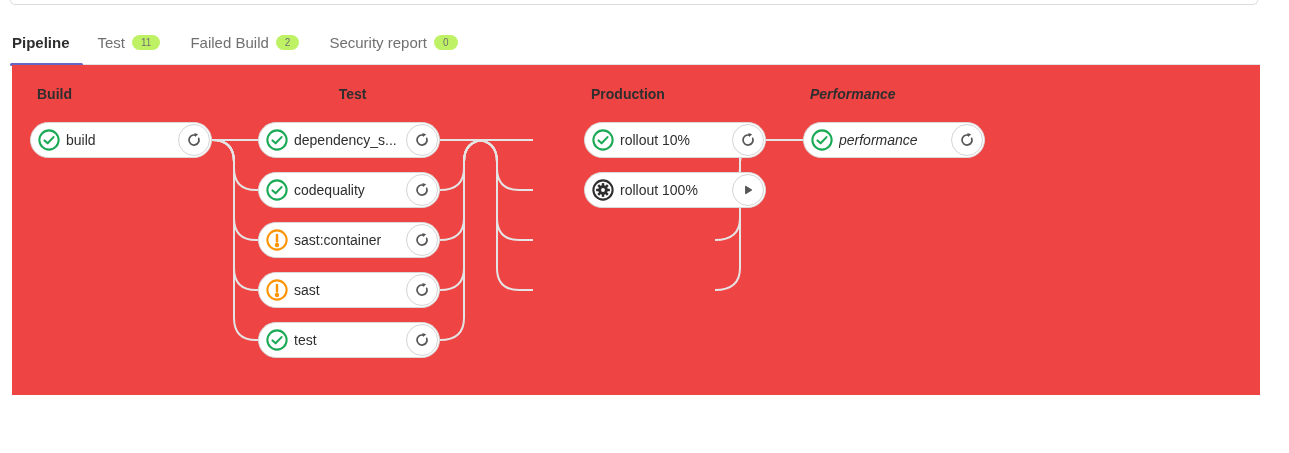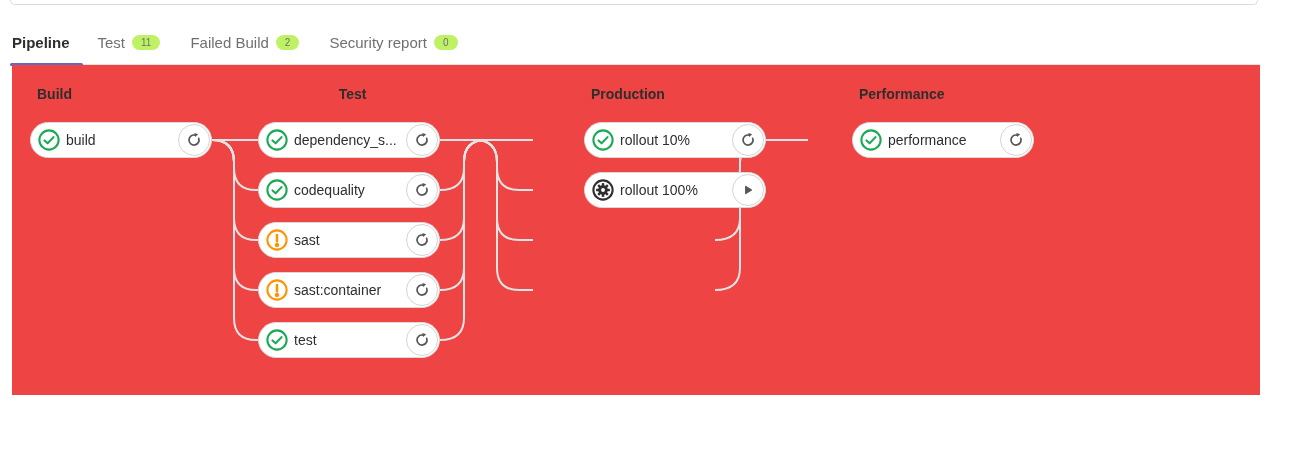--- a/index.html
+++ b/index.html
@@ -24,21 +24,21 @@
 
   
   .graph { position: relative; margin-left: 12px; width: 1248px; height: 330px; background: #ef4444; }
   .connectors { position: absolute; left: 0; top: 0; }
   .connectors path { fill: none; stroke: #e4e4e4; stroke-width: 2; }
 
   .stage { position: absolute; top: 21px; }
   .stage:nth-of-type(1) { left: 18px; }
   .stage:nth-of-type(2) { left: 246px; text-align: center; }
   .stage:nth-of-type(3) { left: 528px; margin-left: 44px; }
-  .stage:nth-of-type(4) { left: 840px; }
+  .stage:nth-of-type(4) { left: 791px; font-style: italic; }
   .stage-title { font-size: 14px; font-weight: 700; line-height: 16px; margin-left: 7px; }
   .jobs { margin-top: 20px; }
 
   .job-pill { position: relative; width: 182px; height: 36px; margin-bottom: 14px;
     background: #fff; border: 1px solid #d9d9d9; border-radius: 18px;
     display: flex; align-items: center; cursor: pointer; }
   .job-pill .status-icon { display: none; width: 22px; height: 22px; margin-left: 7px; flex: none; }
   .job-pill[data-status="success"] .status-icon.success { display: block; }
   .job-pill[data-status="warning"] .status-icon.warning { display: block; }
   .job-pill[data-status="manual"]  .status-icon.manual  { display: block; }
@@ -165,41 +165,41 @@
   <div class="job-pill" data-status="warning" data-action="retry">
 
     <span class="status-icon warning">
       <svg class="icon-warning" viewBox="0 0 16 16" width="22" height="22">
         <circle cx="8" cy="8" r="7" fill="#ffffff" stroke-width="1.5"></circle>
         <line x1="8" y1="4.3" x2="8" y2="9" stroke-width="1.8" stroke-linecap="round"></line>
         <circle class="dot" cx="8" cy="11.6" r="1.1" stroke="none"></circle>
       </svg>
     </span>
 
-    <span class="job-name">sast</span>
+    <span class="job-name">sast:container</span>
     <button class="action-btn retry">
       <svg viewBox="0 0 16 16" width="16" height="16">
         <path d="M12.7 6.3 A5 5 0 1 1 8.9 3.1" stroke="#565656" stroke-width="1.7" fill="none" stroke-linecap="round"></path>
         <path d="M8.3 0.9 L12.2 2.2 L9.2 5.1 Z" fill="#565656"></path>
       </svg>
     </button>
 
   </div>
 
   <div class="job-pill" data-status="warning" data-action="retry">
 
     <span class="status-icon warning">
       <svg class="icon-warning" viewBox="0 0 16 16" width="22" height="22">
         <circle cx="8" cy="8" r="7" fill="#ffffff" stroke-width="1.5"></circle>
         <line x1="8" y1="4.3" x2="8" y2="9" stroke-width="1.8" stroke-linecap="round"></line>
         <circle class="dot" cx="8" cy="11.6" r="1.1" stroke="none"></circle>
       </svg>
     </span>
 
-    <span class="job-name">sast:container</span>
+    <span class="job-name">sast</span>
     <button class="action-btn retry">
       <svg viewBox="0 0 16 16" width="16" height="16">
         <path d="M12.7 6.3 A5 5 0 1 1 8.9 3.1" stroke="#565656" stroke-width="1.7" fill="none" stroke-linecap="round"></path>
         <path d="M8.3 0.9 L12.2 2.2 L9.2 5.1 Z" fill="#565656"></path>
       </svg>
     </button>
 
   </div>
 
   <div class="job-pill" data-status="success" data-action="retry">

